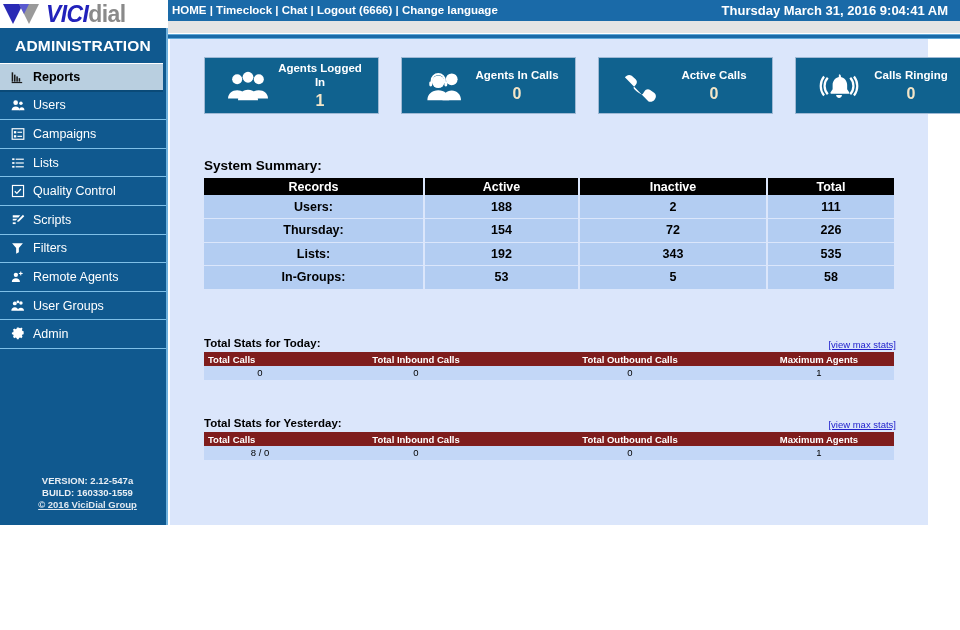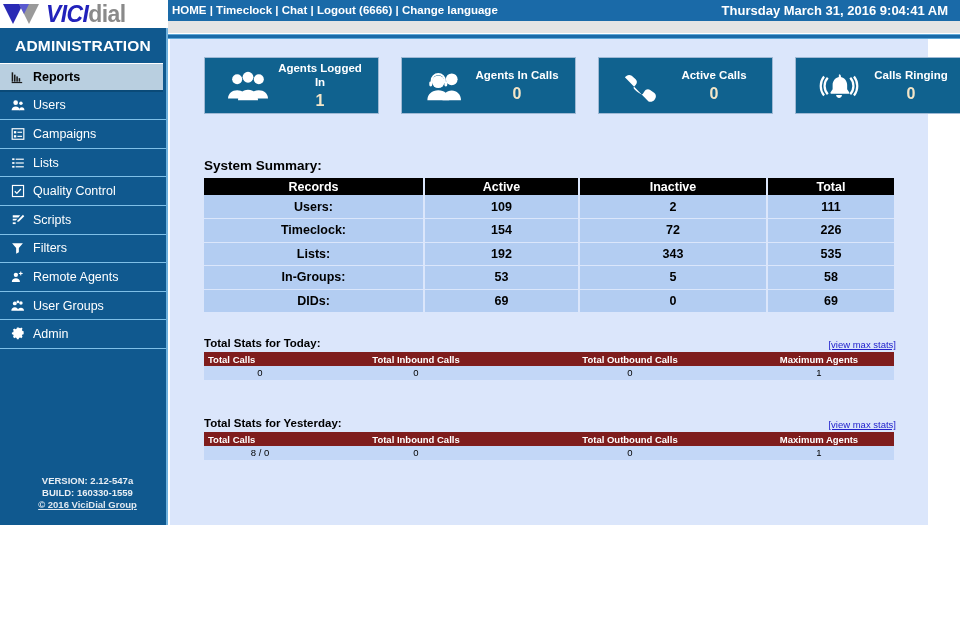--- a/index.html
+++ b/index.html
@@ -417,47 +417,41 @@
         <tr>
           <th>Records</th>
           <th>Active</th>
           <th>Inactive</th>
           <th>Total</th>
         </tr>
       </thead>
       <tbody id="summary-body">
           <tr>
             <td class="rowlabel">Users:</td>
-            <td>109</td>
+            <td>188</td>
             <td>2</td>
             <td>111</td>
           </tr>
           <tr>
-            <td class="rowlabel">Timeclock:</td>
+            <td class="rowlabel">Thursday:</td>
             <td>154</td>
             <td>72</td>
             <td>226</td>
           </tr>
           <tr>
             <td class="rowlabel">Lists:</td>
             <td>192</td>
             <td>343</td>
             <td>535</td>
           </tr>
           <tr>
             <td class="rowlabel">In-Groups:</td>
             <td>53</td>
             <td>5</td>
             <td>58</td>
-          </tr>
-          <tr>
-            <td class="rowlabel">DIDs:</td>
-            <td>69</td>
-            <td>0</td>
-            <td>69</td>
           </tr>
         </tbody>
     </table>
 
     <div class="sec-title small" style="left:34px; top:298px;">Total Stats for Today:</div>
     <div class="maxstats" style="right:32px; top:300px;">[view max stats]</div>
 
     <table class="stab" style="left:34px; top:313px; width:690px;">
       <colgroup>
           <col style="width:112px">

